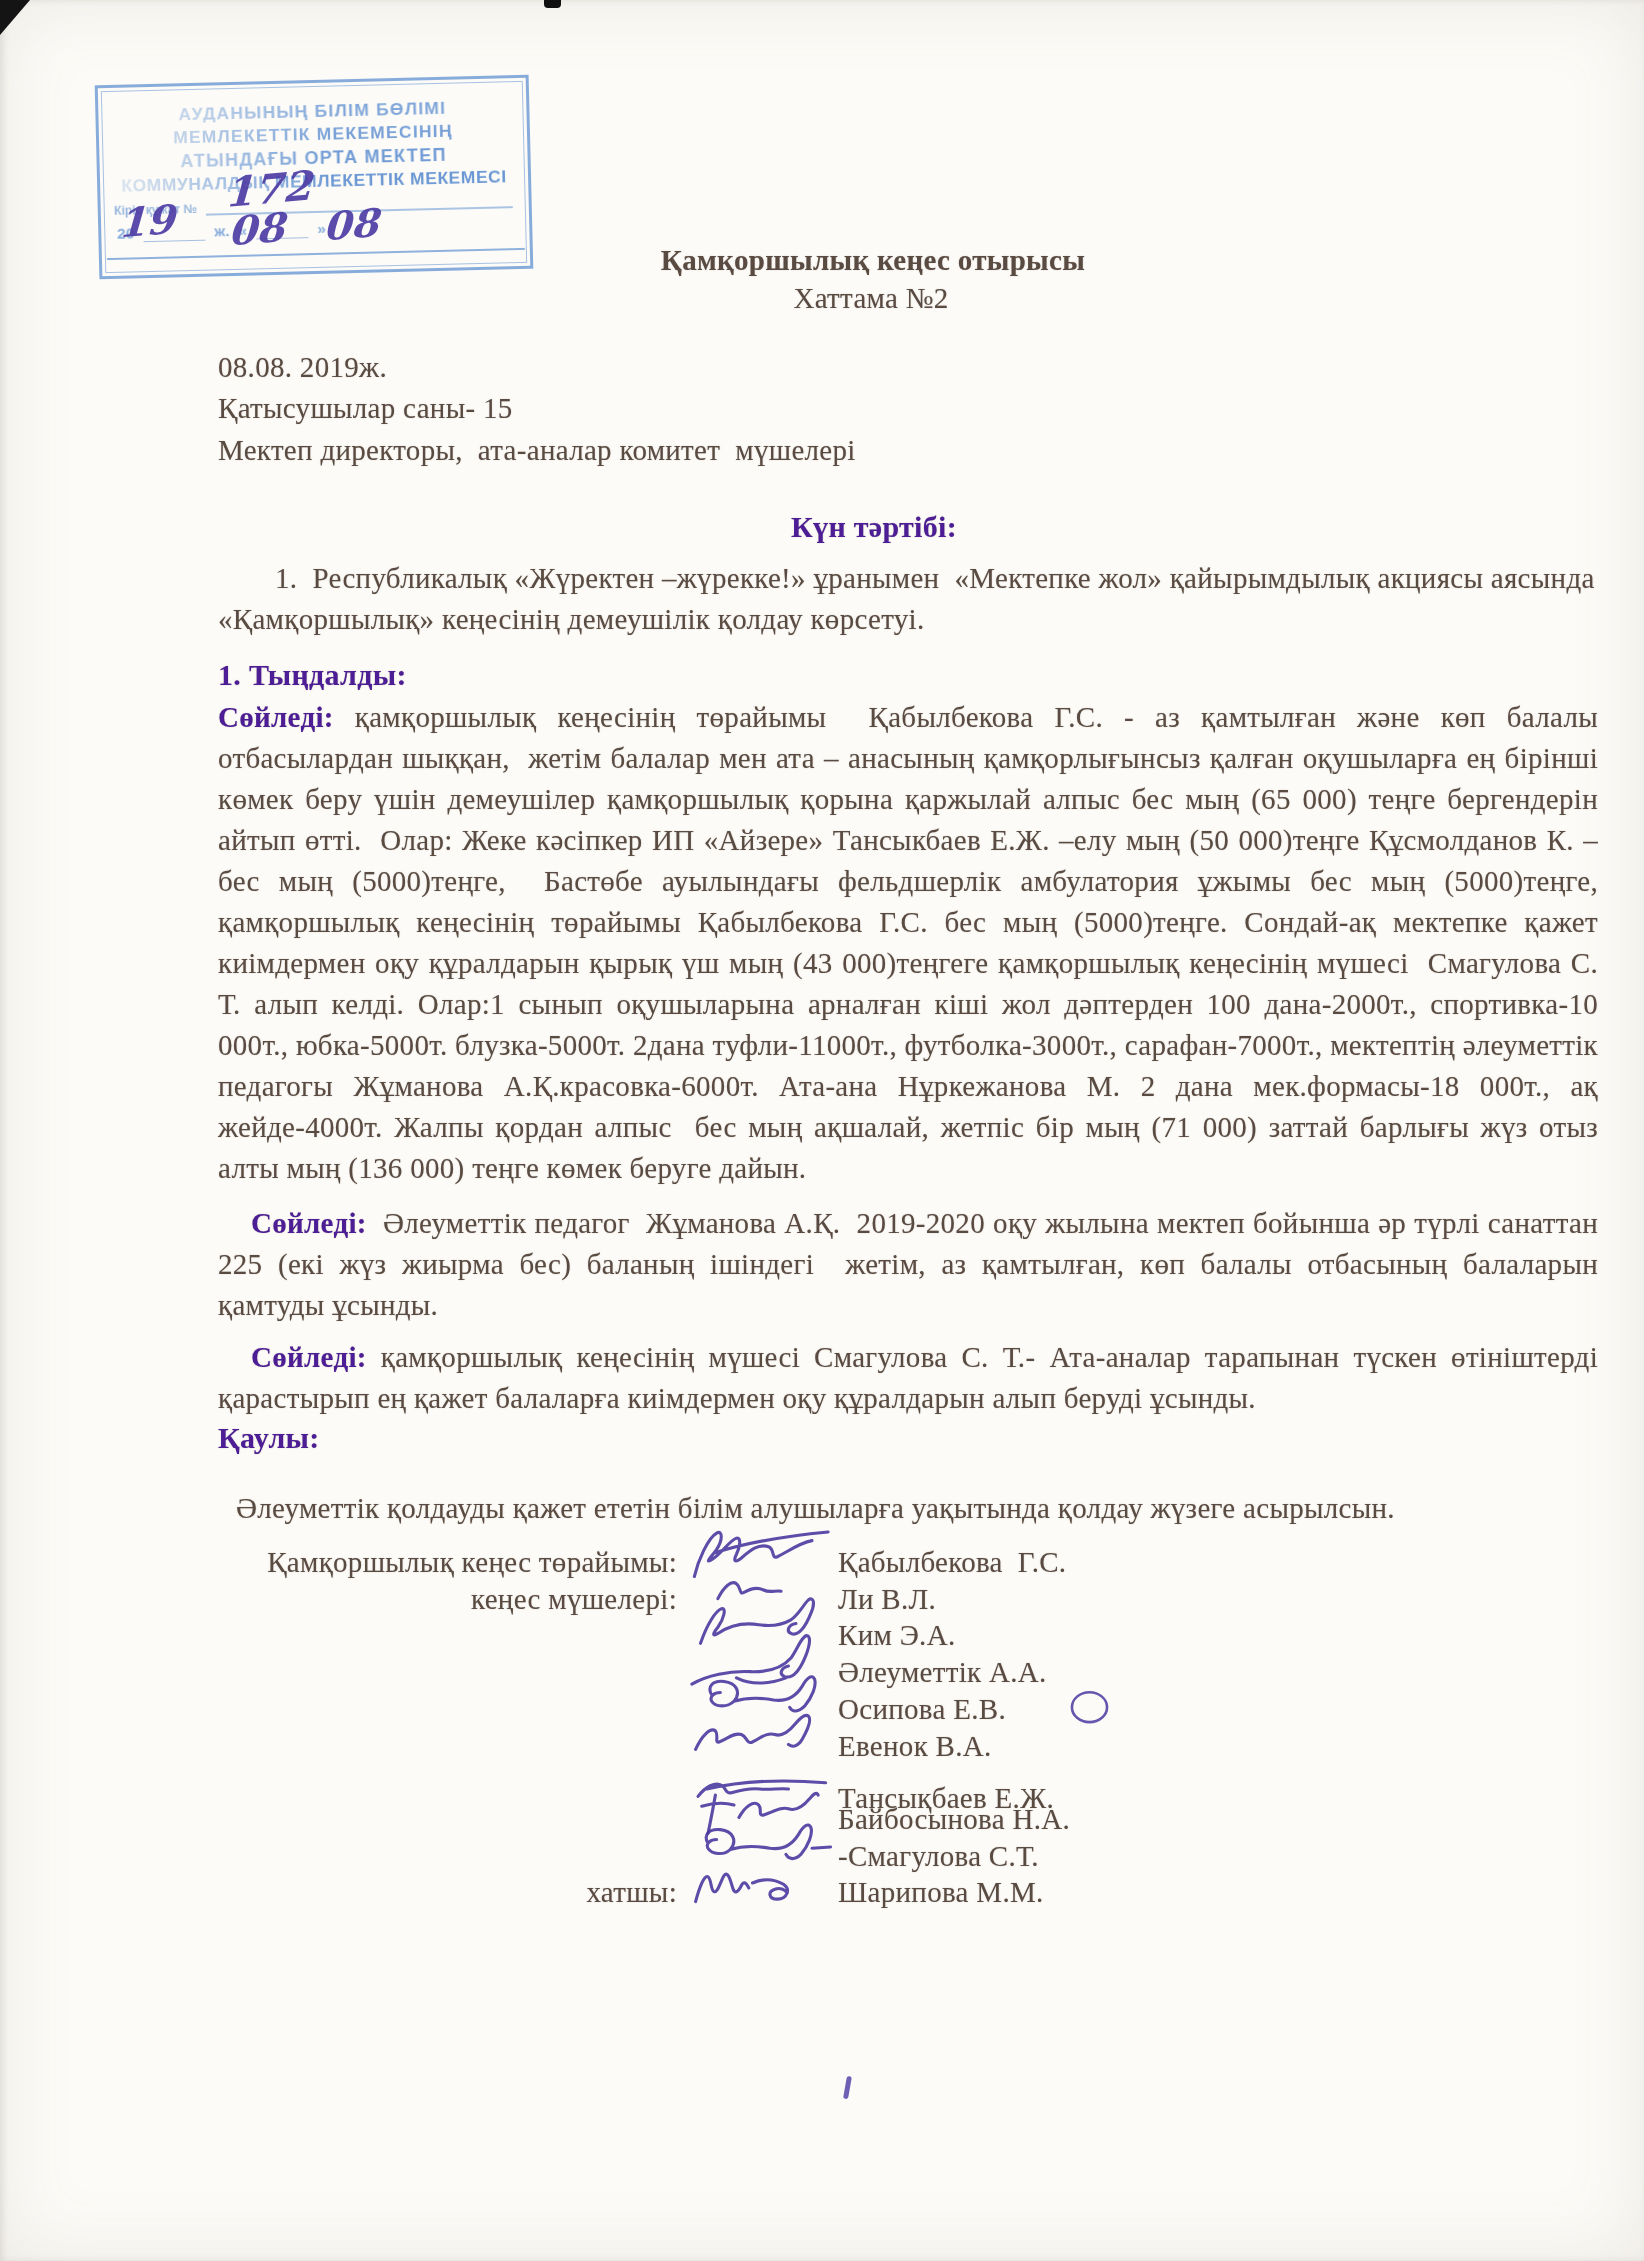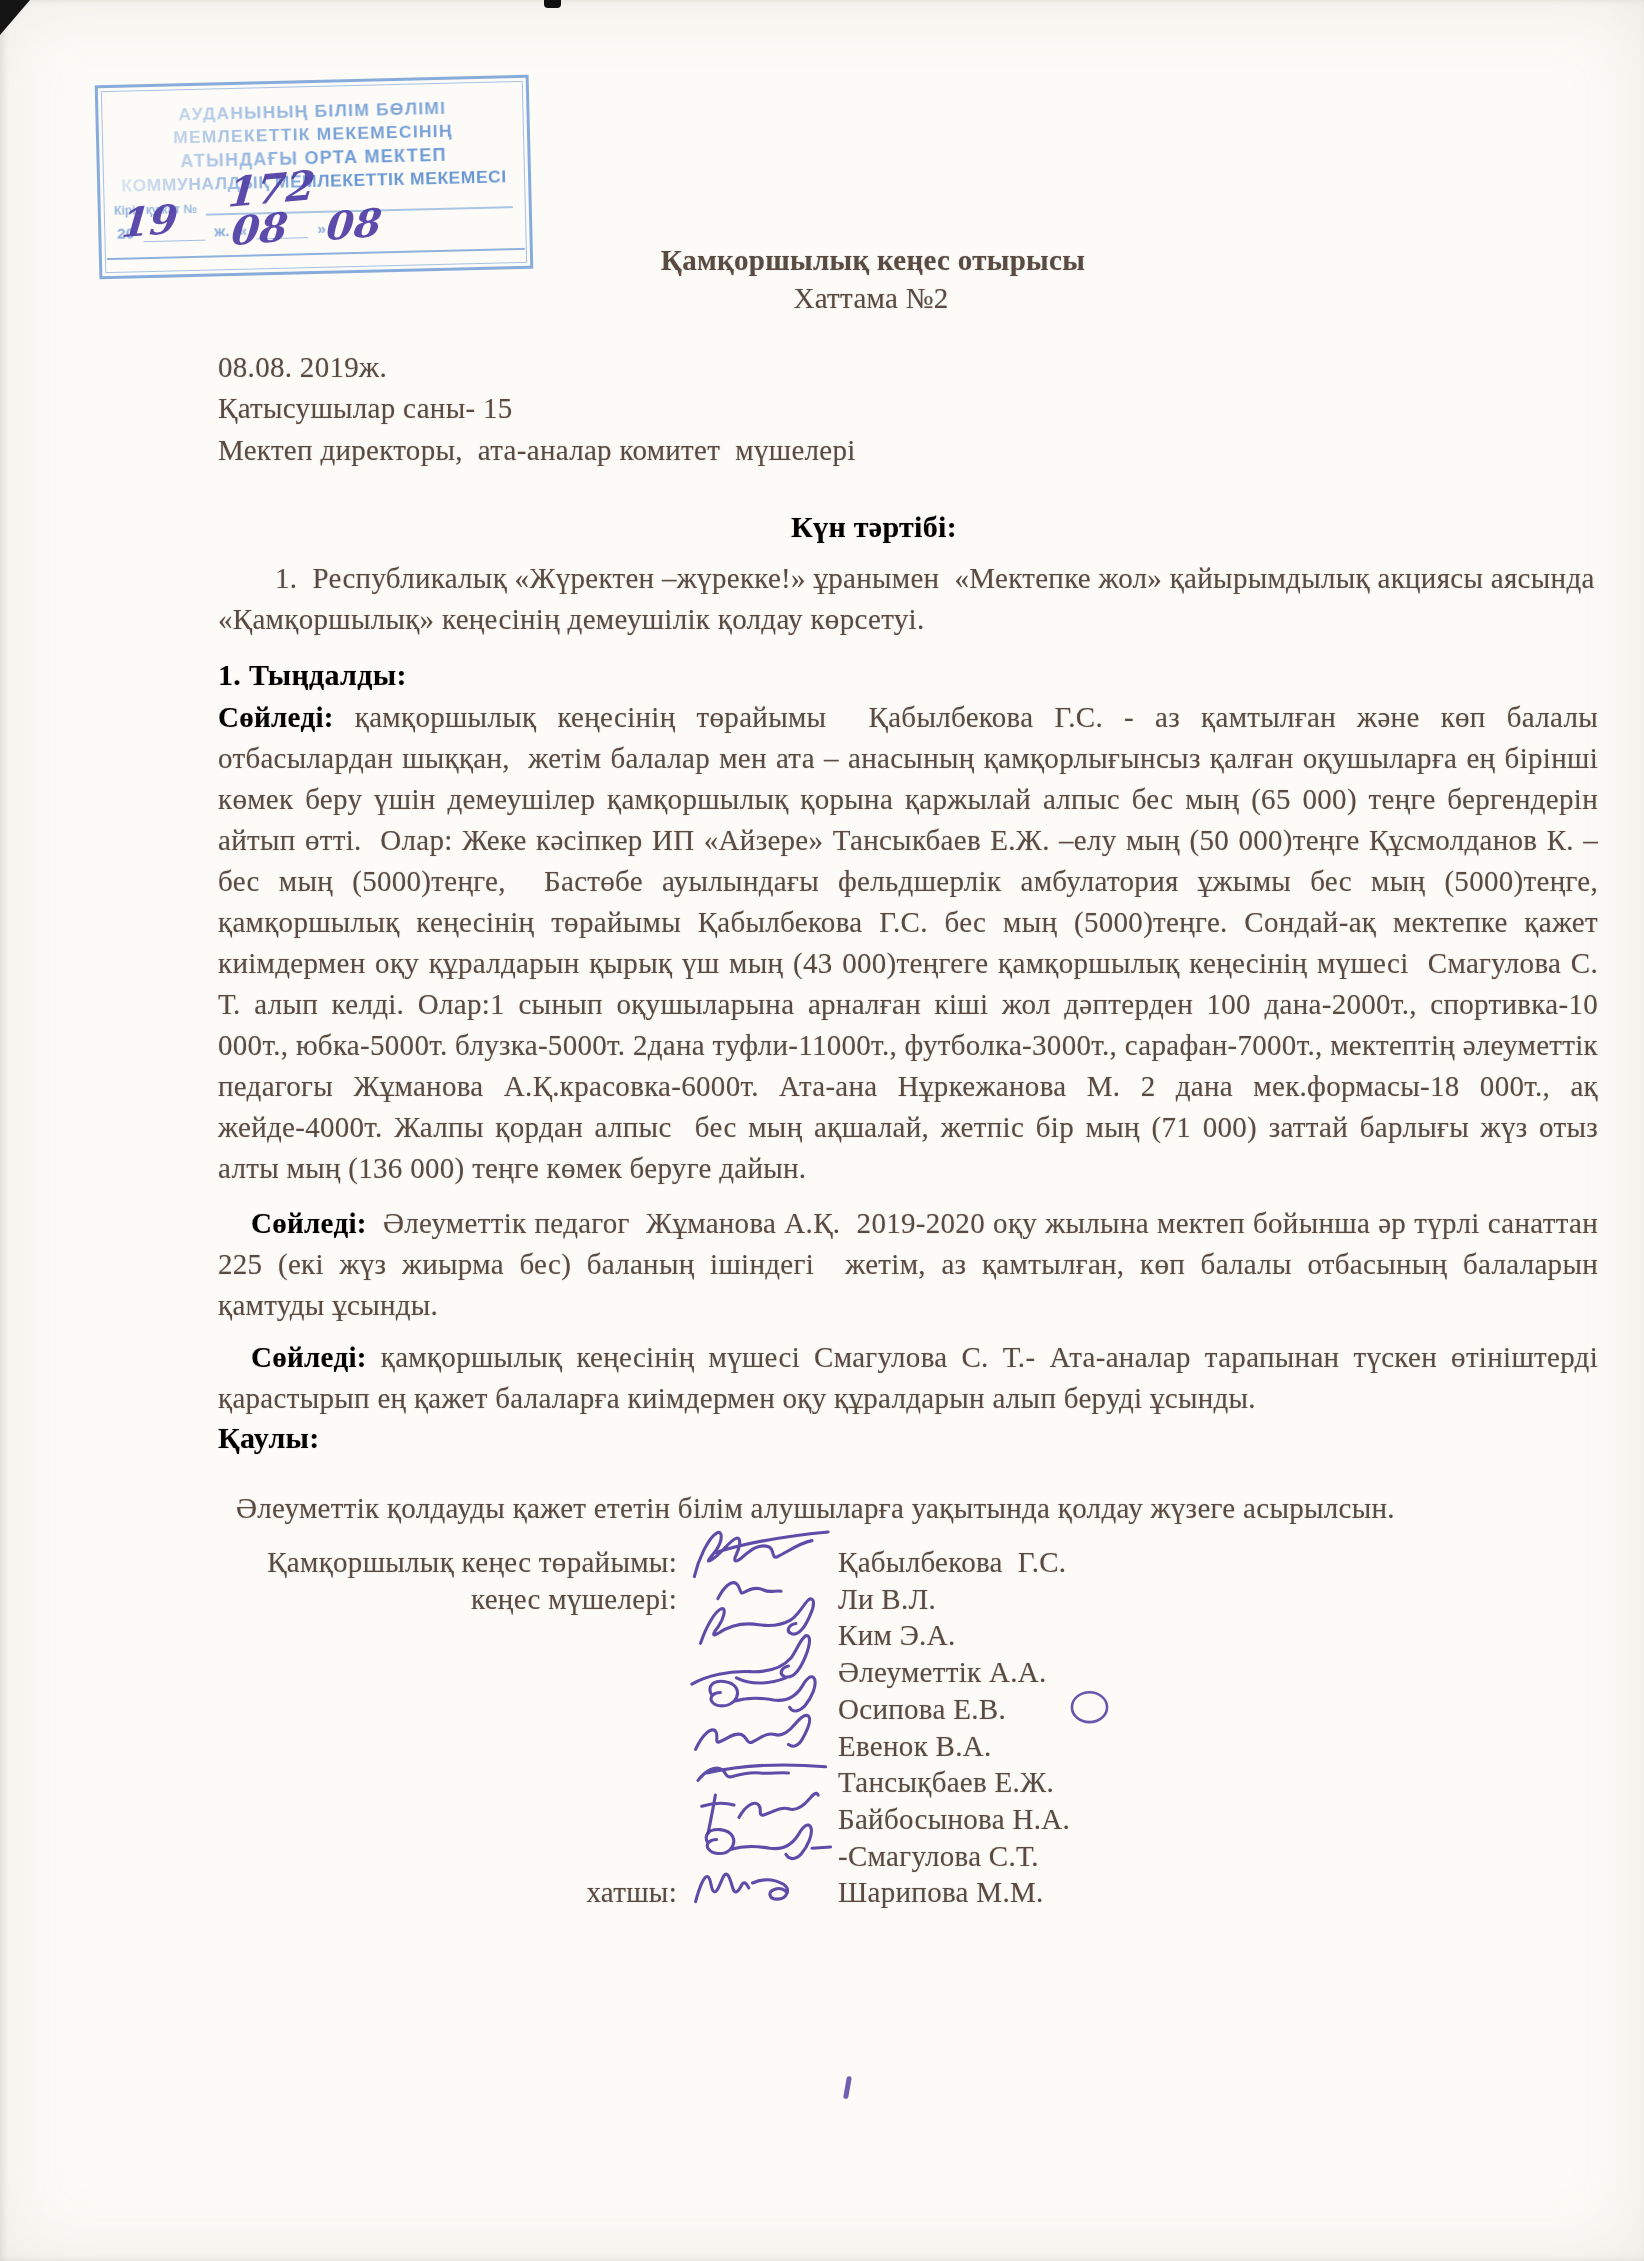--- a/index.html
+++ b/index.html
@@ -48,21 +48,21 @@
   .hw{position:absolute;color:#4e3da5;font-family:"DejaVu Serif",serif;
     font-style:italic;font-weight:bold;transform:skewX(-10deg) rotate(-5deg);
     opacity:.92;}
   .hw-172{left:229px;top:165px;font-size:41px;}
   .hw-19{left:122px;top:197px;font-size:40px;}
   .hw-08a{left:232px;top:205px;font-size:40px;}
   .hw-08b{left:327px;top:201px;font-size:39px;}
   
   .typed{position:absolute;font-size:29px;letter-spacing:0.3px;
     text-shadow:0 0 1.3px rgba(110,95,85,.38);white-space:pre;}
-  .bold{font-weight:bold;color:#000000;}
+  .bold{font-weight:bold;color:#4c1d95;}
   .title1{left:361px;top:204px;}
   .title2{left:873px;top:244px;transform:translateX(-50%);font-weight:bold;}
   .title3{left:871px;top:282px;transform:translateX(-50%);}
   .m-date{left:218px;top:351px;}
   .m-participants{left:218px;top:392px;}
   .m-attendees{left:218px;top:434px;}
   .agenda-h{left:874px;top:510px;transform:translateX(-50%);font-size:30px;}
   .para{position:absolute;left:218px;width:1380px;margin:0;
     font-size:29px;line-height:41px;letter-spacing:0.3px;
     text-align:justify;text-shadow:0 0 1.3px rgba(110,95,85,.38);white-space:pre-wrap;}
@@ -78,21 +78,21 @@
   .sig-row{position:absolute;left:0;width:100%;height:37px;}
   .sig-label{position:absolute;left:0;width:459px;text-align:right;
     font-size:29px;letter-spacing:0.3px;text-shadow:0 0 1.3px rgba(110,95,85,.38);white-space:pre;}
   .sig-name{position:absolute;left:620px;font-size:29px;letter-spacing:0.3px;
     text-shadow:0 0 1.3px rgba(110,95,85,.38);white-space:pre;}
   .sig-svg{position:absolute;left:459px;top:-26px;width:161px;height:66px;overflow:visible;}
   .sig-svg path{fill:none;stroke:#4a3aa0;stroke-width:5;stroke-linecap:round;stroke-linejoin:round;opacity:.9;}
   .sig-circle{position:absolute;left:850px;top:-3.9px;width:43px;height:39px;}
   .sig-circle ellipse{fill:none;stroke:#4a3aa0;stroke-width:4;opacity:.85;}
   .r0{top:0px;}.r1{top:37px;}.r2{top:73px;}.r3{top:110px;}.r4{top:147px;}
-  .r5{top:184px;}.r6{top:220px;}.r7{top:257px;}.r8{top:294px;}.r9{top:330px;}
+  .r5{top:184px;}.r6{top:236px;}.r7{top:257px;}.r8{top:294px;}.r9{top:330px;}
 </style>
 </head>
 <body>
 
 <div class="page">
 
   <div class="corner-tl"></div>
   <div class="top-notch"></div>
 
   <div class="stamp">

